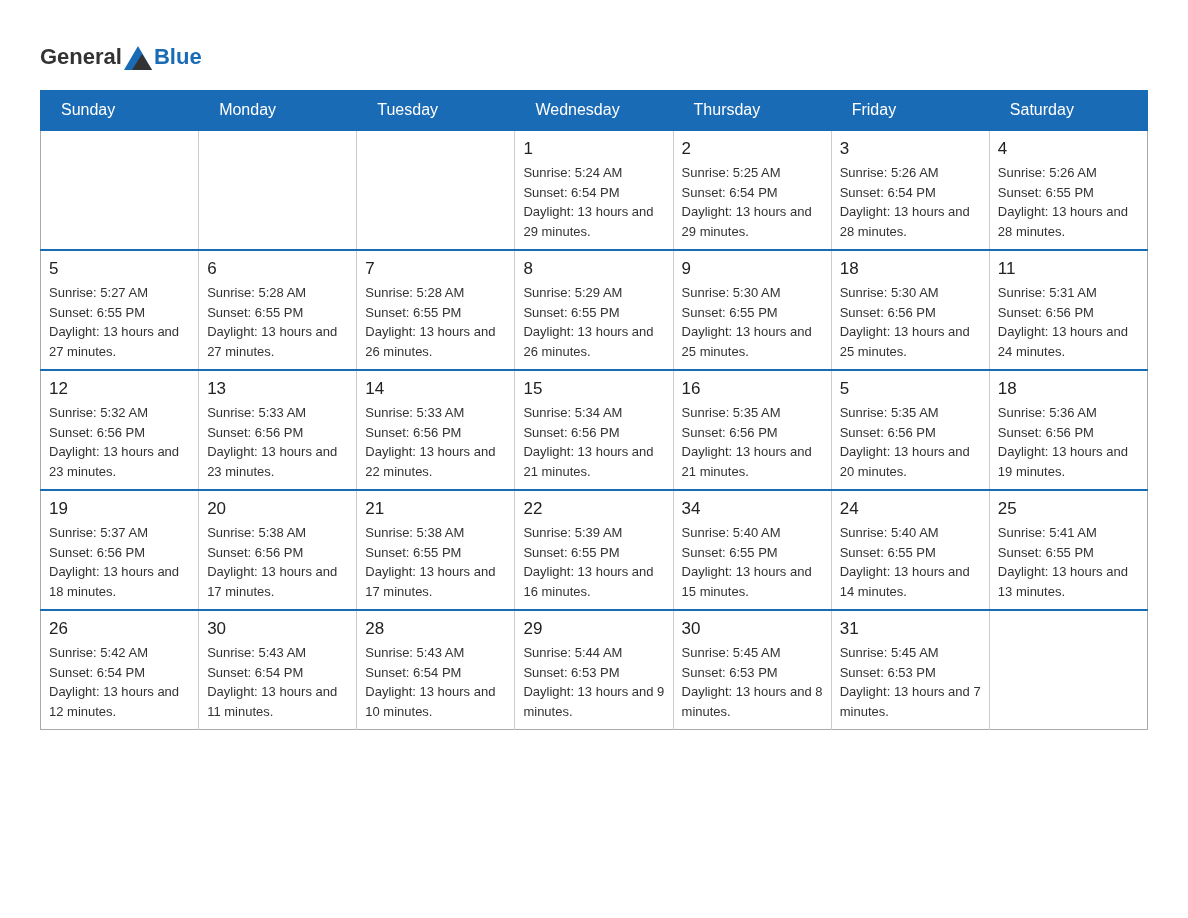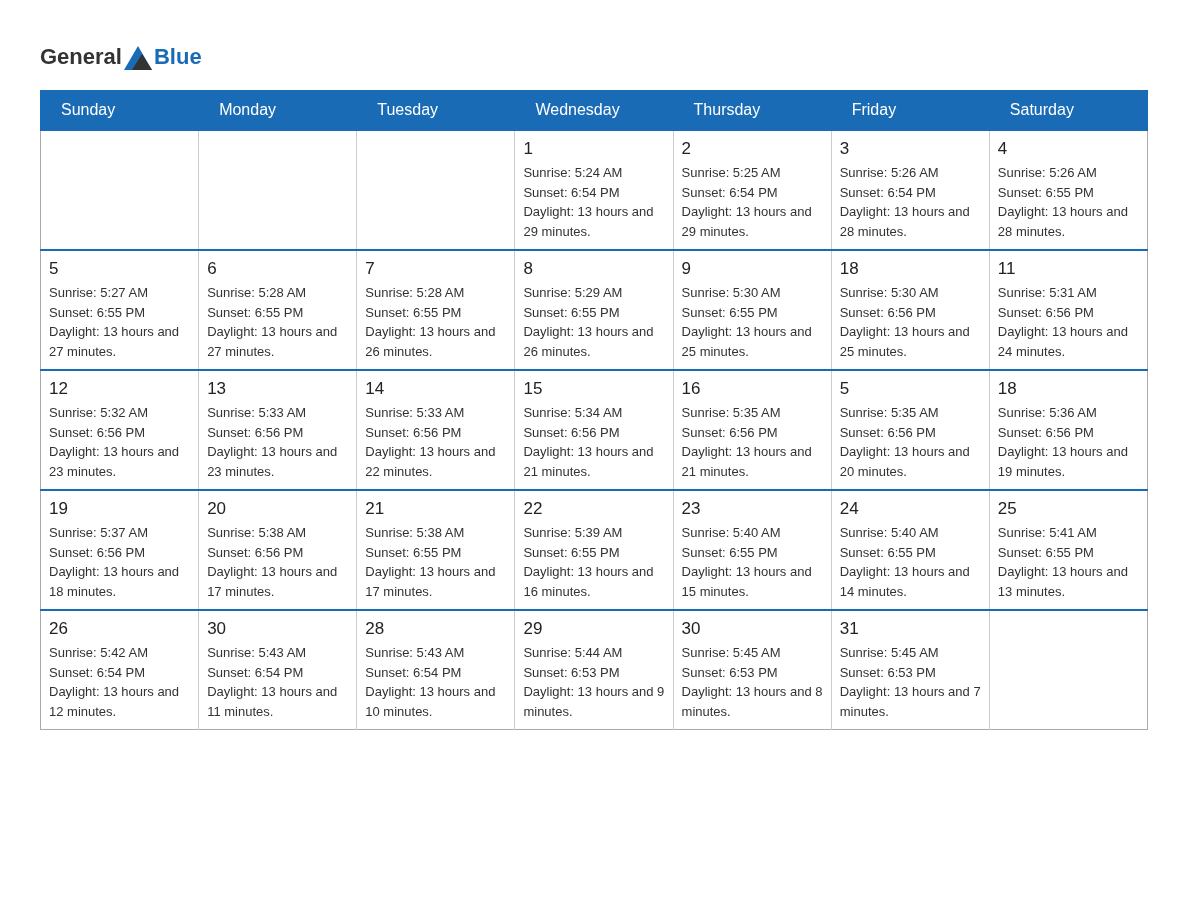--- a/index.html
+++ b/index.html
@@ -208,21 +208,21 @@
         </td>
         <td>
           <span class="day-number">21</span>
           <div class="day-info">Sunrise: 5:38 AM<br>Sunset: 6:55 PM<br>Daylight: 13 hours and 17 minutes.</div>
         </td>
         <td>
           <span class="day-number">22</span>
           <div class="day-info">Sunrise: 5:39 AM<br>Sunset: 6:55 PM<br>Daylight: 13 hours and 16 minutes.</div>
         </td>
         <td>
-          <span class="day-number">23</span>
+          <span class="day-number">34</span>
           <div class="day-info">Sunrise: 5:40 AM<br>Sunset: 6:55 PM<br>Daylight: 13 hours and 15 minutes.</div>
         </td>
         <td>
           <span class="day-number">24</span>
           <div class="day-info">Sunrise: 5:40 AM<br>Sunset: 6:55 PM<br>Daylight: 13 hours and 14 minutes.</div>
         </td>
         <td>
           <span class="day-number">25</span>
           <div class="day-info">Sunrise: 5:41 AM<br>Sunset: 6:55 PM<br>Daylight: 13 hours and 13 minutes.</div>
         </td>

